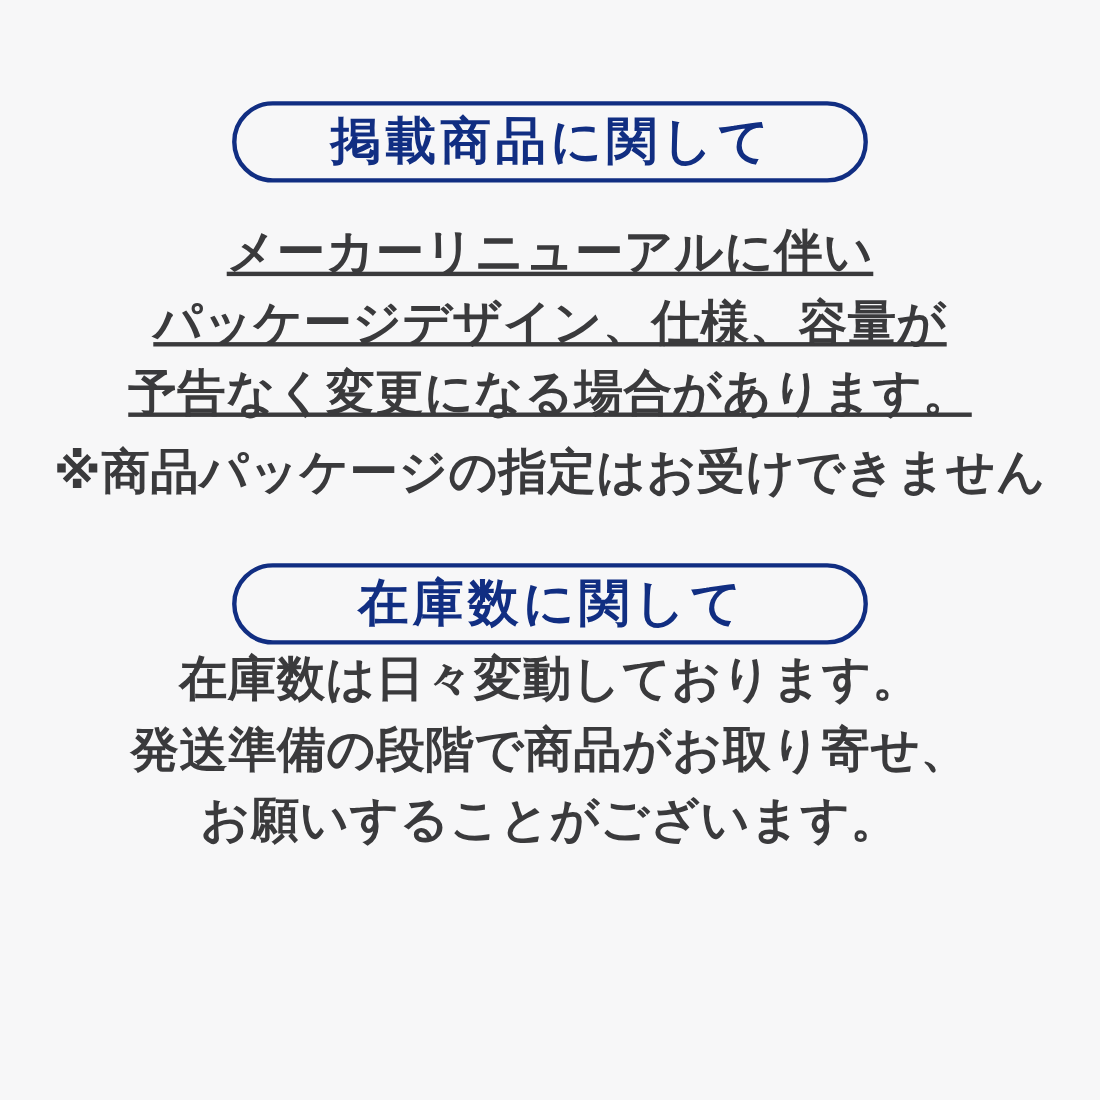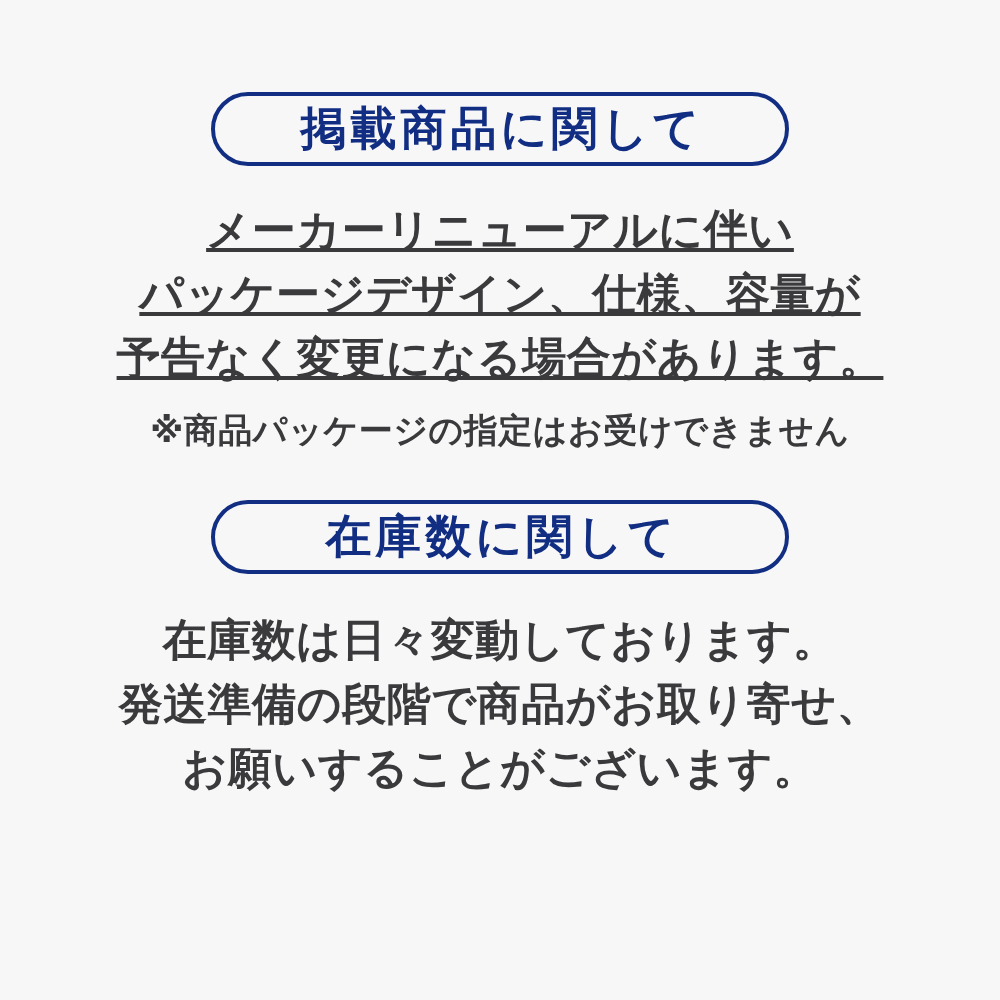--- a/index.html
+++ b/index.html
@@ -32,37 +32,37 @@
     align-items: center;
     justify-content: center;
     color: #112e82;
     font-size: 46px;
     font-weight: bold;
     letter-spacing: 4px;
     text-indent: 4px;
     flex: none;
   }
   .pill-header.first { margin-top: 92px; }
-  .pill-header.second { margin-top: 46px; }
+  .pill-header.second { margin-top: 58px; }
   .body-text {
     margin: 0;
     text-align: center;
     color: #3a3a3c;
     font-size: 44px;
     font-weight: bold;
     line-height: 64px;
     letter-spacing: 0.5px;
   }
   .body-text.para-product { margin-top: 32px; text-decoration: underline; }
-  .body-text.para-stock   { margin-top: 34px; }
+  .body-text.para-stock   { }
   .note-text {
     margin: 16px 0 0 0;
     text-align: center;
     color: #3a3a3c;
-    font-size: 34px;
+    font-size: 44px;
     font-weight: bold;
     line-height: 48px;
     letter-spacing: 0.5px;
   }
   .line { display: block; }
 </style>
 </head>
 <body>
 
 <div class="notice">

